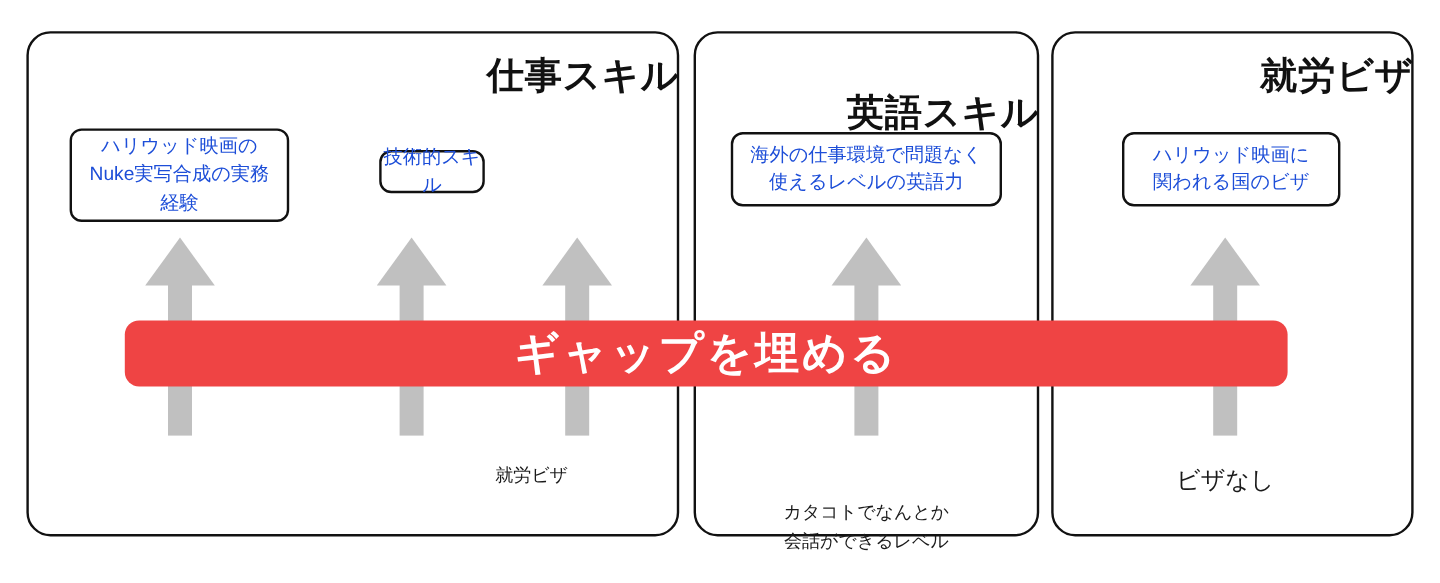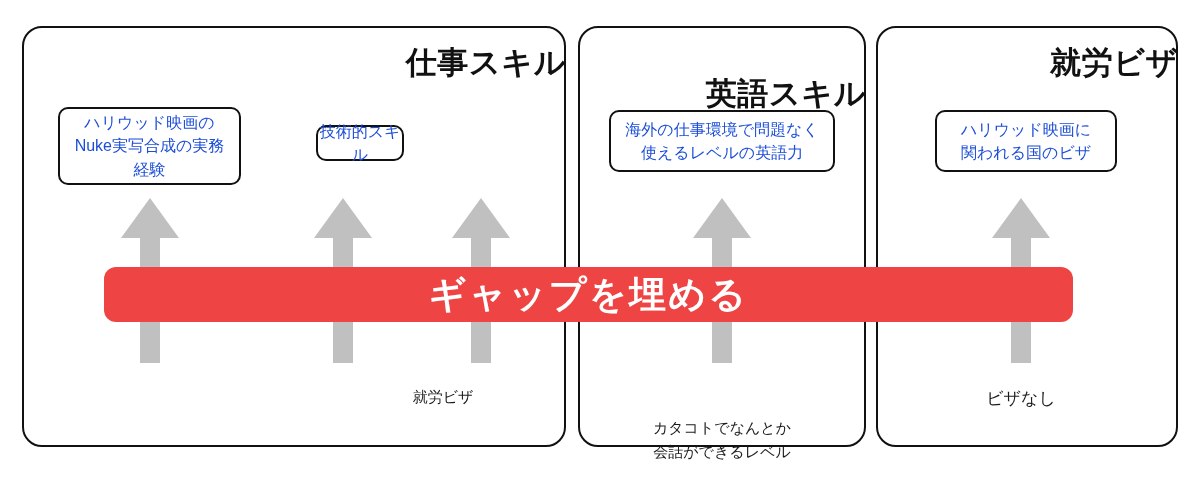--- a/index.html
+++ b/index.html
@@ -162,19 +162,19 @@
   <div class="panel-title" style="left:876px; width:302px; top:42px; font-size:31px;">就労ビザ</div>
 
   <div class="goalbox" style="left:935px; top:110px; width:182px; height:62px; font-size:16px;">ハリウッド映画に
 関われる国のビザ</div>
 
   <div class="arrow" style="left:984px; top:198px; width:74px; height:165px;">
     <div class="shaft" style="top:33px; width:20px; height:132px;"></div>
     <div class="head"></div>
   </div>
 
-  <div class="caption" style="left:921px; top:385px; width:200px; font-size:17px;">ビザなし</div>
+  <div class="caption" style="left:921px; top:385px; width:200px; font-size:20px;">ビザなし</div>
 
   <div class="banner" style="left:104px; top:247px; width:969px; height:55px;">
     <span class="banner-label" style="font-size:37px;">ギャップを埋める</span>
   </div>
 
 </div>
 
 </body></html>

